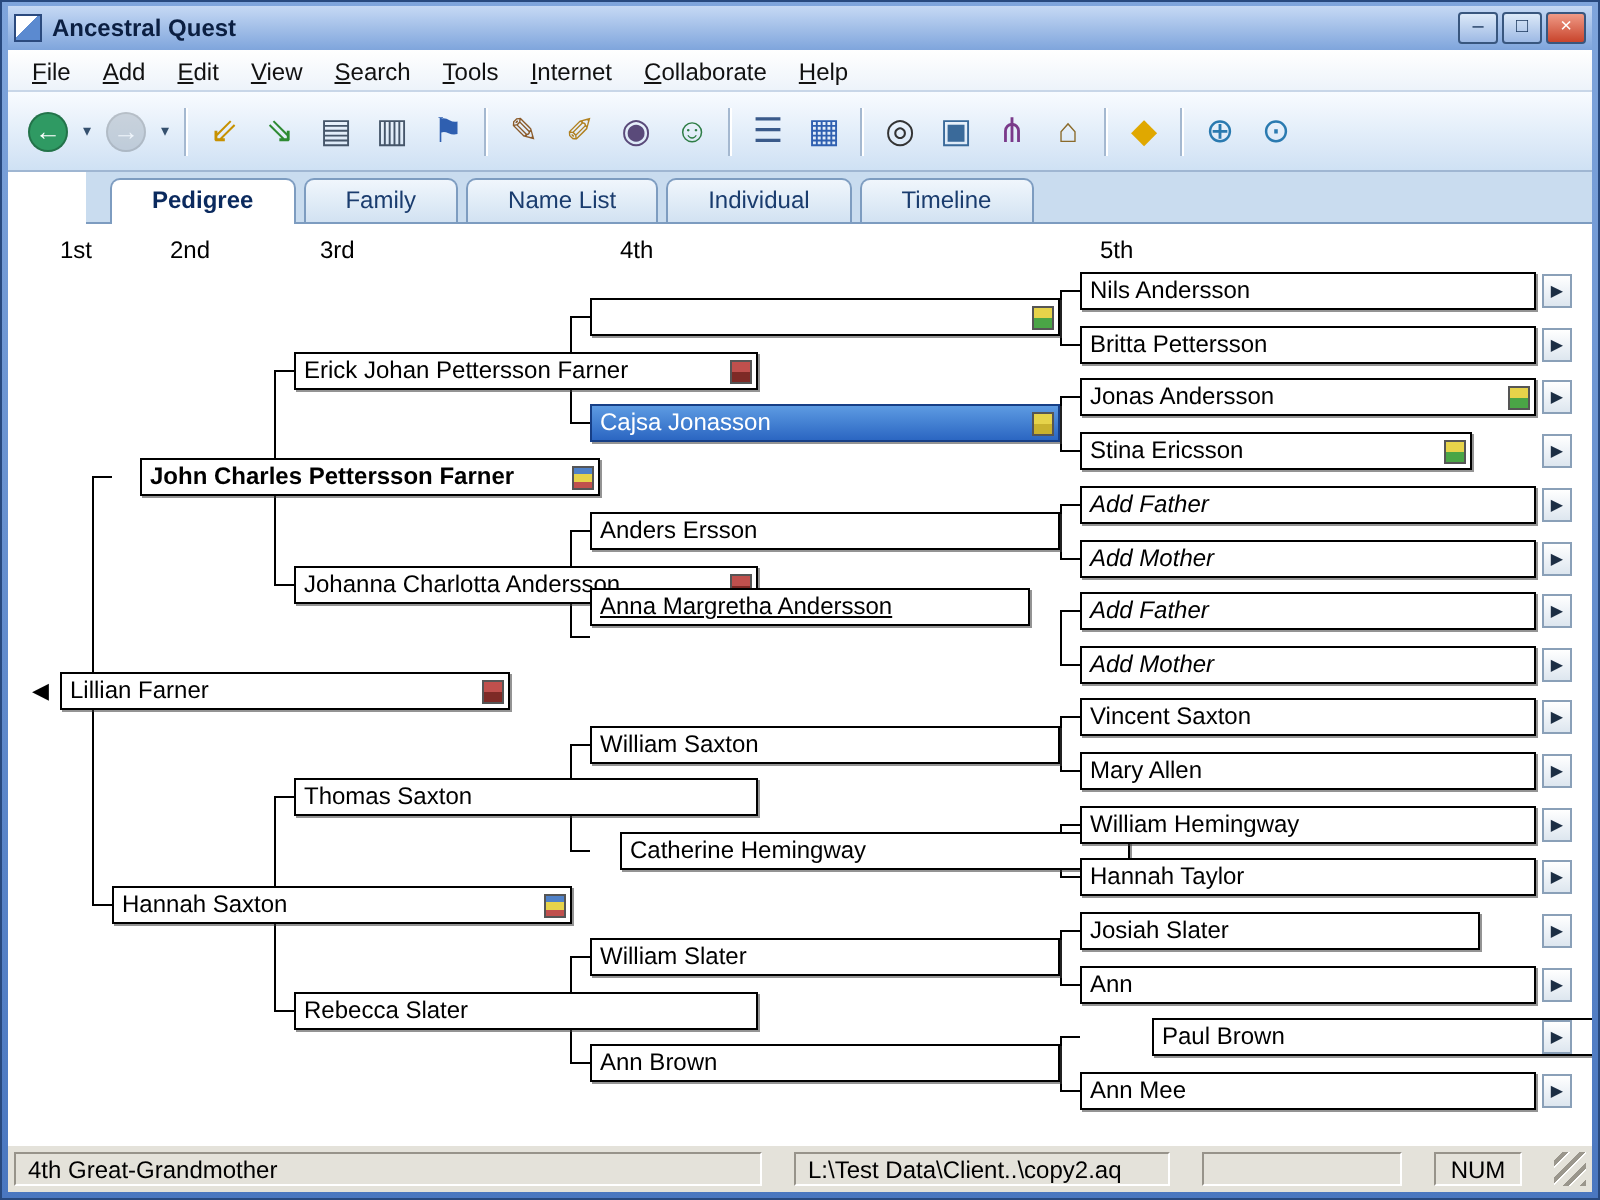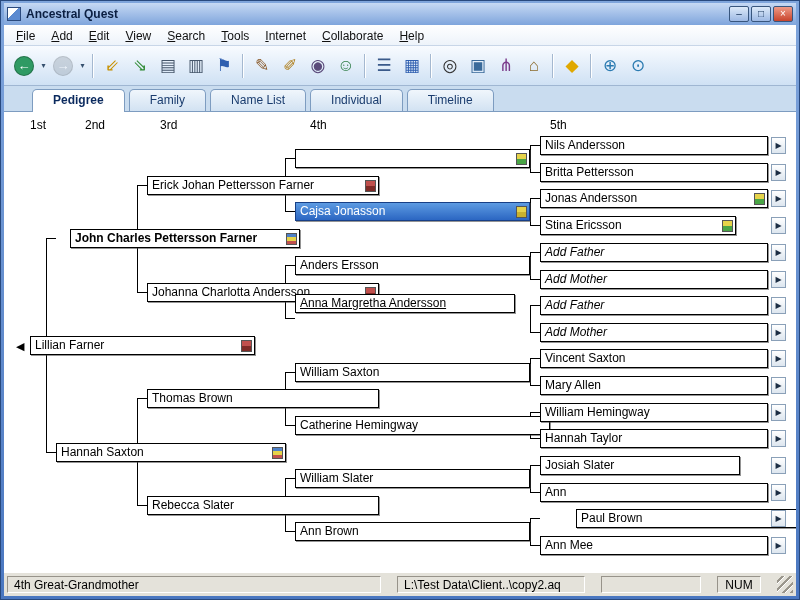--- a/index.html
+++ b/index.html
@@ -22,21 +22,21 @@
 
   
   .toolbar{height:40px;flex:0 0 40px;background:linear-gradient(#f8fbff,#cfe1f4);border-bottom:1px solid #9fb6d2;display:flex;align-items:center;padding:0 6px;}
   .tbtn{width:28px;height:28px;display:flex;align-items:center;justify-content:center;font-size:17px;border:1px solid transparent;border-radius:3px;}
   .tbtn.caret{width:11px;font-size:8px;color:#35506e;}
   .tbtn.disabled{opacity:.45;}
   .circ{width:20px;height:20px;border-radius:50%;color:#fff;font-size:13px;font-weight:bold;line-height:20px;text-align:center;box-shadow:inset 0 0 0 1px rgba(0,0,0,.25);}
   .tsep{width:2px;height:24px;border-left:1px solid #a4b8d0;border-right:1px solid #fff;margin:0 4px;}
 
   
-  .tabstrip{height:26px;flex:0 0 26px;background:#c9dcef;border-bottom:1px solid #7d9cc0;display:flex;align-items:flex-end;padding:0 0 0 28px;}
+  .tabstrip{height:26px;flex:0 0 26px;background:#c9dcef;border-bottom:1px solid #7d9cc0;display:flex;align-items:flex-end;padding:0 0 0 12px;margin-left:39px;}
   .tab{font-size:12px;color:#1a3c6e;padding:3px 20px 4px;border:1px solid #7d9cc0;border-bottom:none;border-radius:5px 5px 0 0;background:linear-gradient(#f0f6fc,#d2e2f2);margin-right:4px;position:relative;}
   .tab.active{background:#fff;font-weight:bold;color:#0b2a5e;margin-bottom:-1px;padding-bottom:5px;z-index:2;}
 
   
   .chart{flex:1;position:relative;background:#fff;overflow:hidden;}
   .gen-label{position:absolute;font-size:12px;color:#000;}
   .vline{position:absolute;width:1px;background:#000;z-index:1;}
   .hline{position:absolute;height:1px;background:#000;z-index:1;}
   .pbox{position:absolute;height:19px;background:#fff;border:1px solid #000;box-shadow:1px 1px 0 rgba(60,60,60,.55);z-index:2;font-size:12px;line-height:17px;}
   .pname{display:block;padding:0 15px 0 4px;white-space:nowrap;overflow:hidden;}
@@ -210,21 +210,21 @@
           </span>
         </div>
         <div class="pbox" style="left: 143px; top: 171px; width: 232px;">
           <span class="pname">Johanna Charlotta Andersson</span>
           <span class="status">
             <i style="background: rgb(192, 80, 77);"></i>
             <i style="background: rgb(126, 42, 38);"></i>
           </span>
         </div>
         <div class="pbox" style="left: 143px; top: 277px; width: 232px;">
-          <span class="pname">Thomas Brown</span>
+          <span class="pname">Thomas Saxton</span>
         </div>
         <div class="pbox" style="left: 143px; top: 384px; width: 232px;">
           <span class="pname">Rebecca Slater</span>
         </div>
         <div class="pbox" style="left: 291px; top: 37px; width: 235px;">
           <span class="status">
             <i style="background: rgb(230, 211, 74);"></i>
             <i style="background: rgb(74, 165, 70);"></i>
           </span>
         </div>
@@ -237,21 +237,21 @@
         </div>
         <div class="pbox" style="left: 291px; top: 144px; width: 235px;">
           <span class="pname">Anders Ersson</span>
         </div>
         <div class="pbox" style="left: 291px; top: 182px; width: 220px; text-decoration: underline;">
           <span class="pname">Anna Margretha Andersson</span>
         </div>
         <div class="pbox" style="left: 291px; top: 251px; width: 235px;">
           <span class="pname">William Saxton</span>
         </div>
-        <div class="pbox" style="left: 291px; top: 304px; width: 255px;">
+        <div class="pbox" style="left: 306px; top: 304px; width: 255px;">
           <span class="pname">Catherine Hemingway</span>
         </div>
         <div class="pbox" style="left: 291px; top: 357px; width: 235px;">
           <span class="pname">William Slater</span>
         </div>
         <div class="pbox" style="left: 291px; top: 410px; width: 235px;">
           <span class="pname">Ann Brown</span>
         </div>
         <div class="pbox" style="left: 536px; top: 24px; width: 228px;">
           <span class="pname">Nils Andersson</span>

